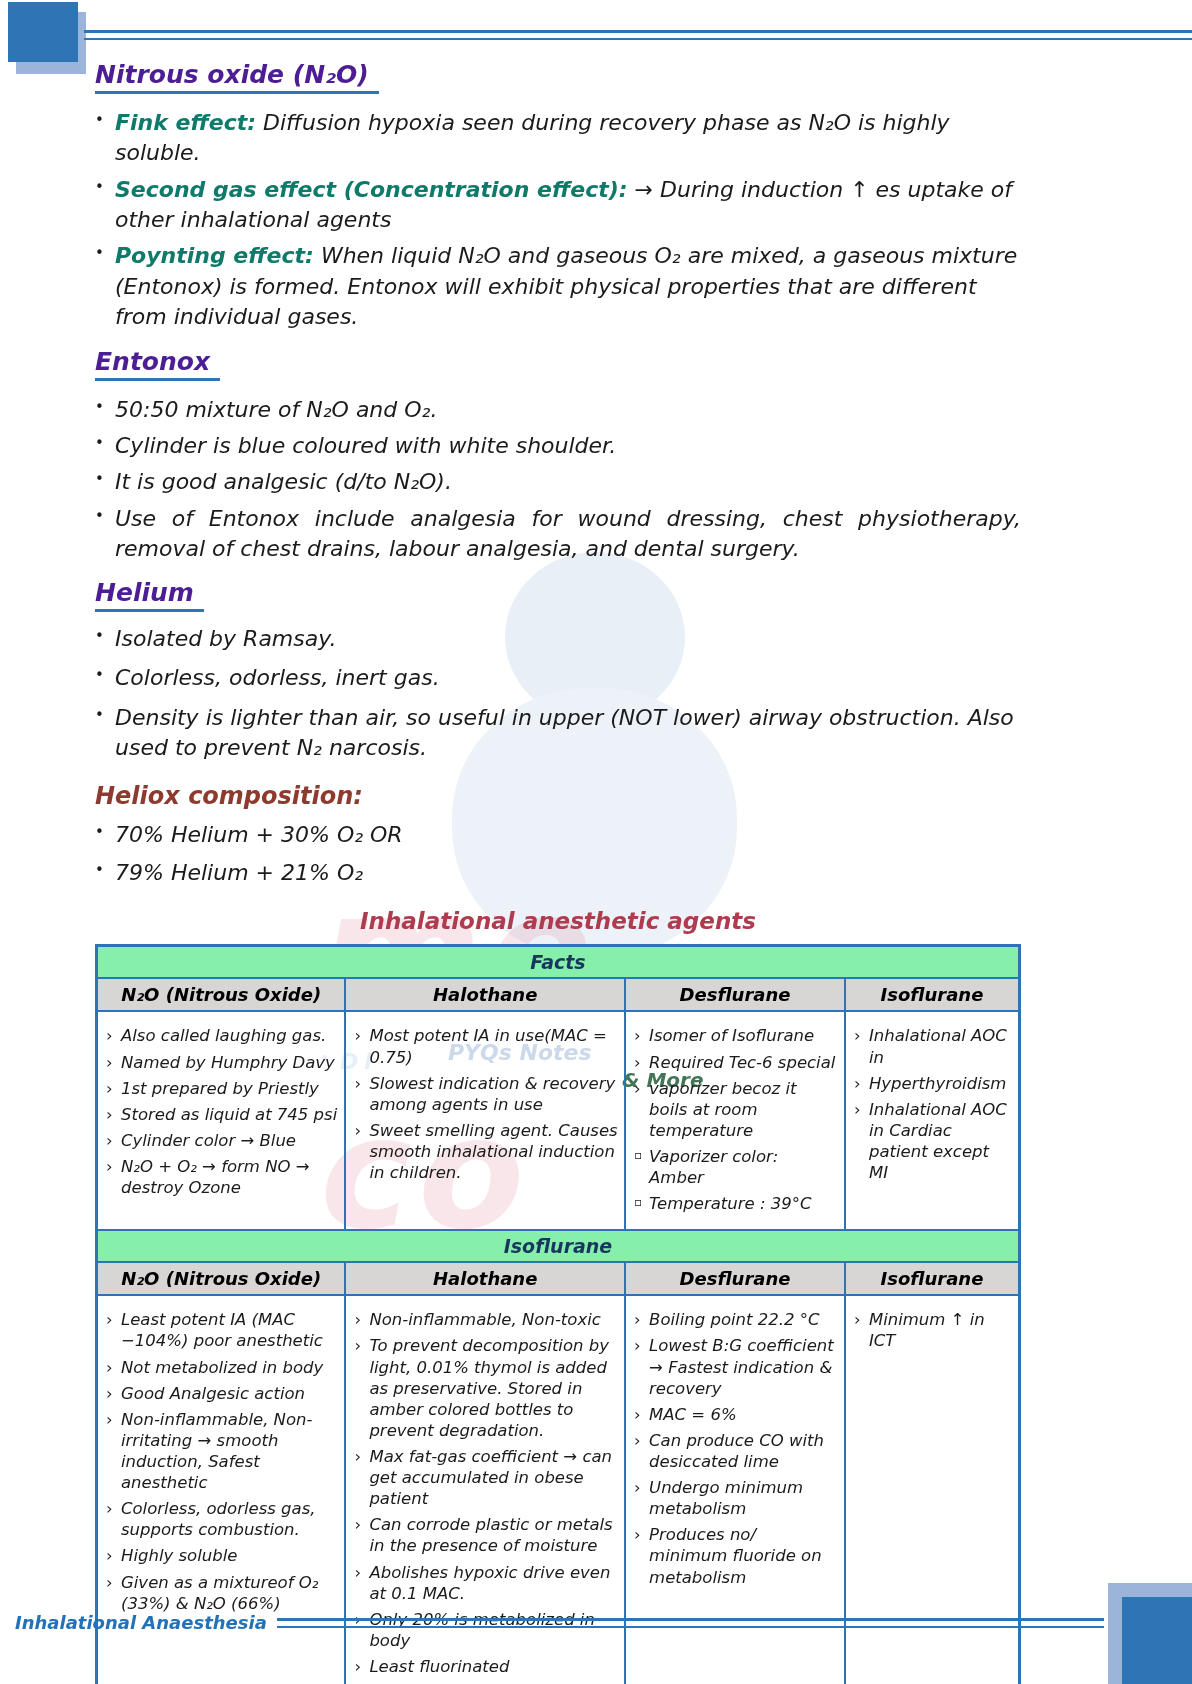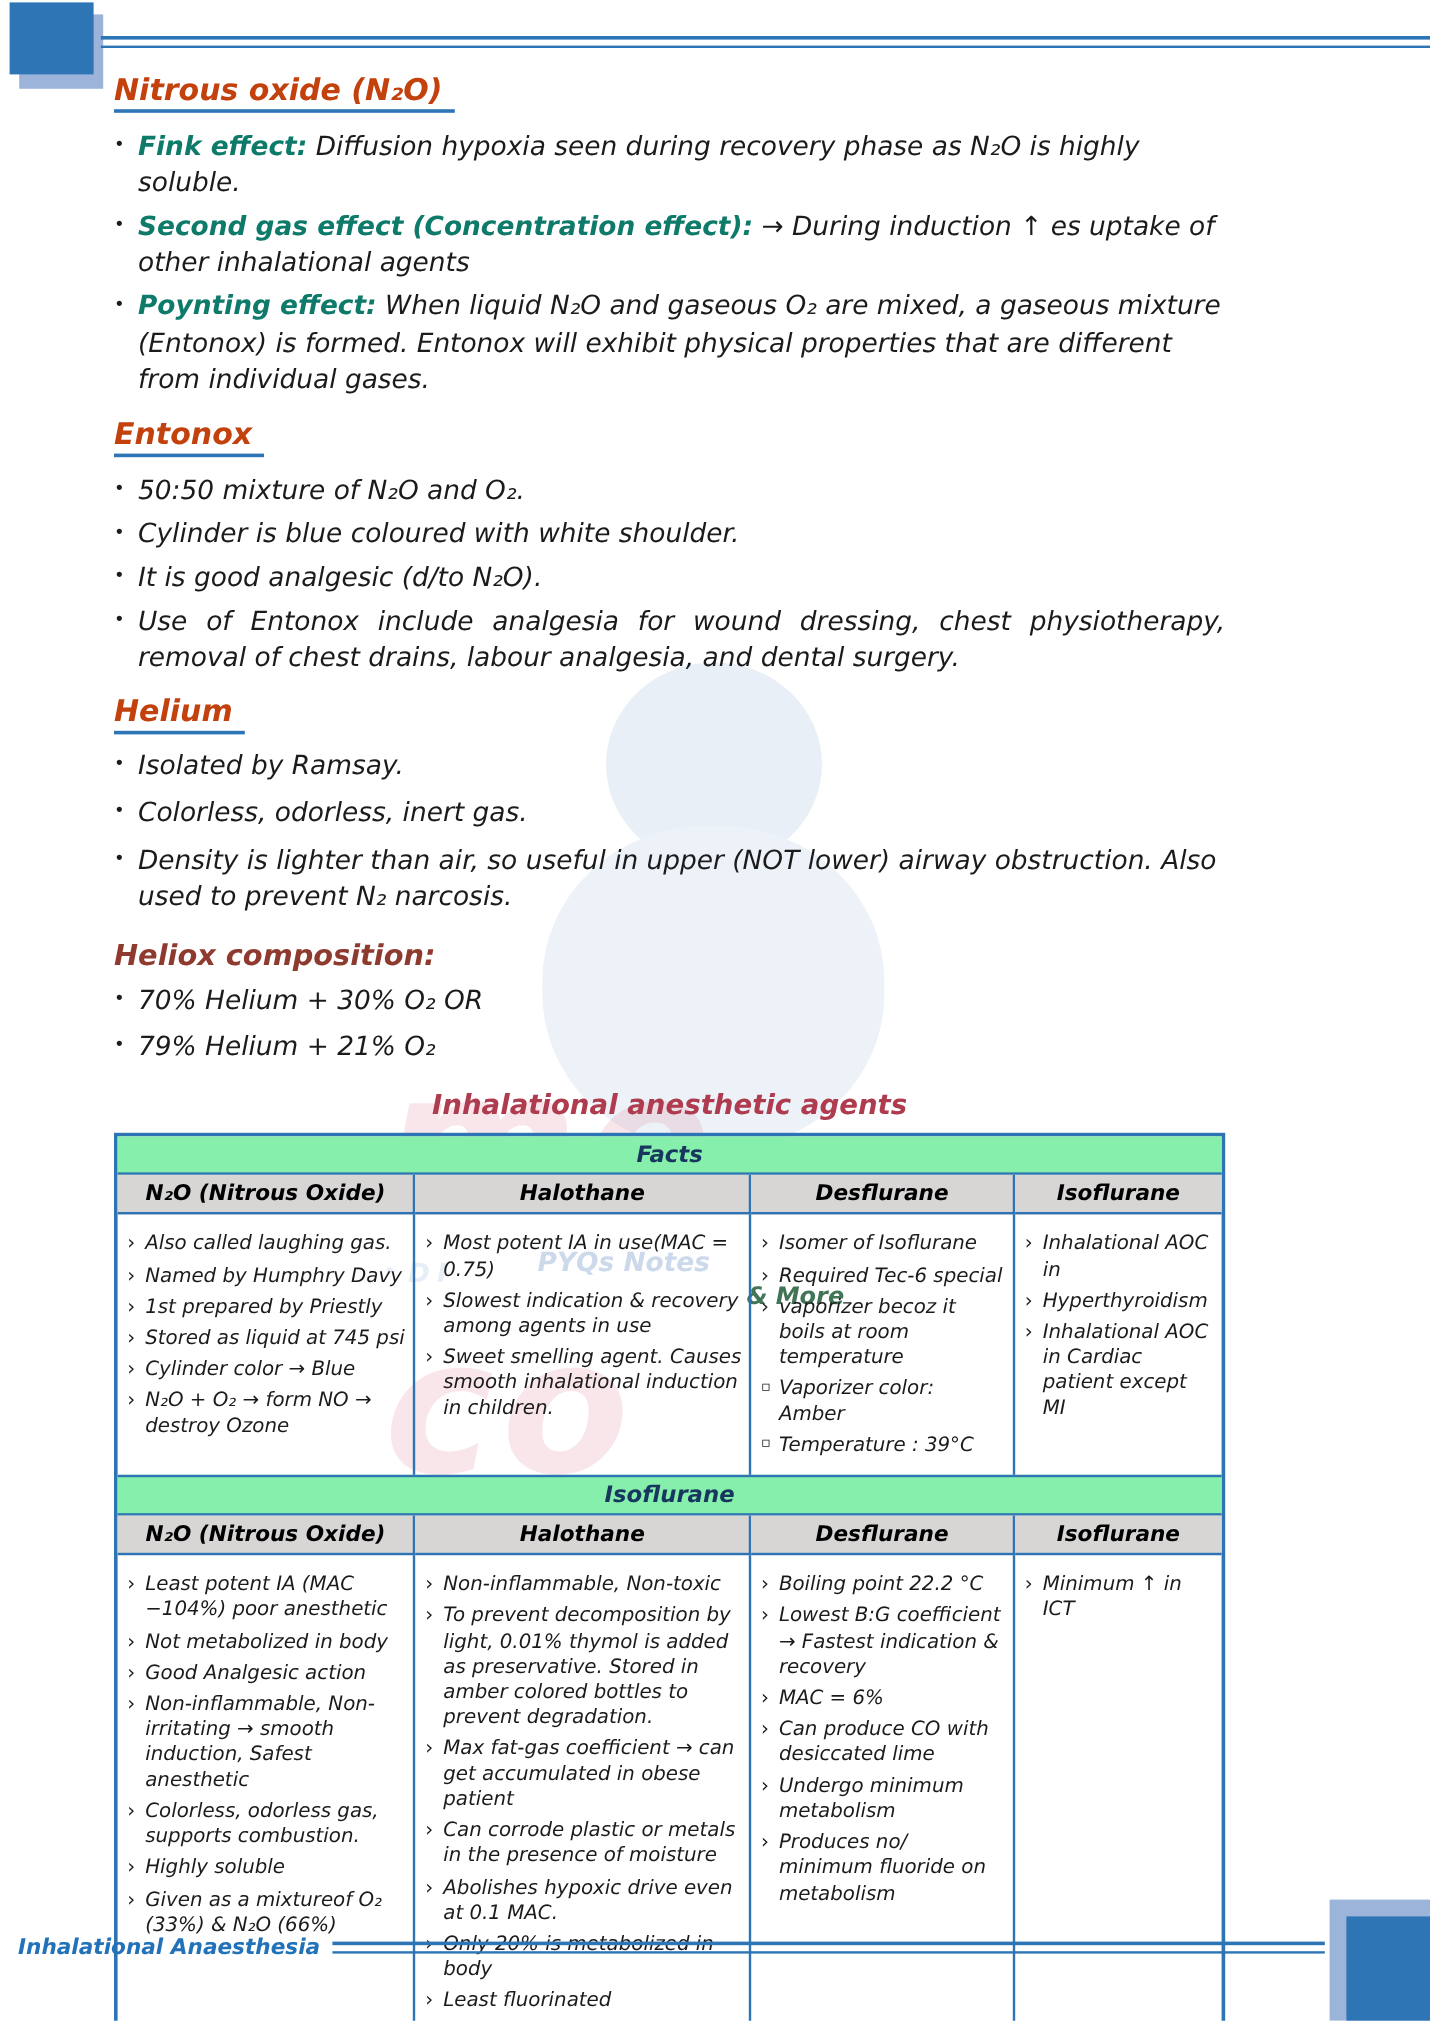--- a/index.html
+++ b/index.html
@@ -22,21 +22,21 @@
   .wm-head{left:505px;top:552px;width:180px;height:170px;border-radius:50%;background:#E9EFF7;}
   .wm-bodyshape{left:452px;top:688px;width:285px;height:270px;border-radius:48%;background:#EDF2F9;}
   .wm-word{left:320px;top:860px;font-size:155px;font-weight:bold;font-style:italic;
     letter-spacing:6px;opacity:.16;white-space:nowrap;}
   .wm-word .p{color:#D96C85;} .wm-word .b{color:#6F9AD0;}
   .wm-small{left:448px;top:1040px;font-size:22px;font-weight:bold;color:#BFD0E6;opacity:.8;font-style:italic;}
   .wm-small2{left:622px;top:1068px;font-size:20px;font-weight:bold;color:#14532d;opacity:.8;font-style:italic;}
   
   .content{position:absolute;left:95px;top:60px;width:926px;z-index:1;}
   .h-blue{
-    color:#c2410c;font-size:25px;font-weight:bold;font-style:italic;
+    color:#4c1d95;font-size:25px;font-weight:bold;font-style:italic;
     display:inline-block;border-bottom:3px solid #2E75B6;
     padding:0 10px 2px 0;margin:0 0 8px 0;
   }
   .h-maroon{
     color:#8E3A2E;font-size:24px;font-weight:bold;font-style:italic;
     display:inline-block;margin:4px 0 6px 0;
   }
   section{margin-bottom:14px;}
   .b{display:flex;font-style:italic;font-size:22px;line-height:1.38;margin:6px 0;}
   .b::before{content:"•";flex:none;width:20px;font-style:normal;font-size:15px;padding-top:2px;}

